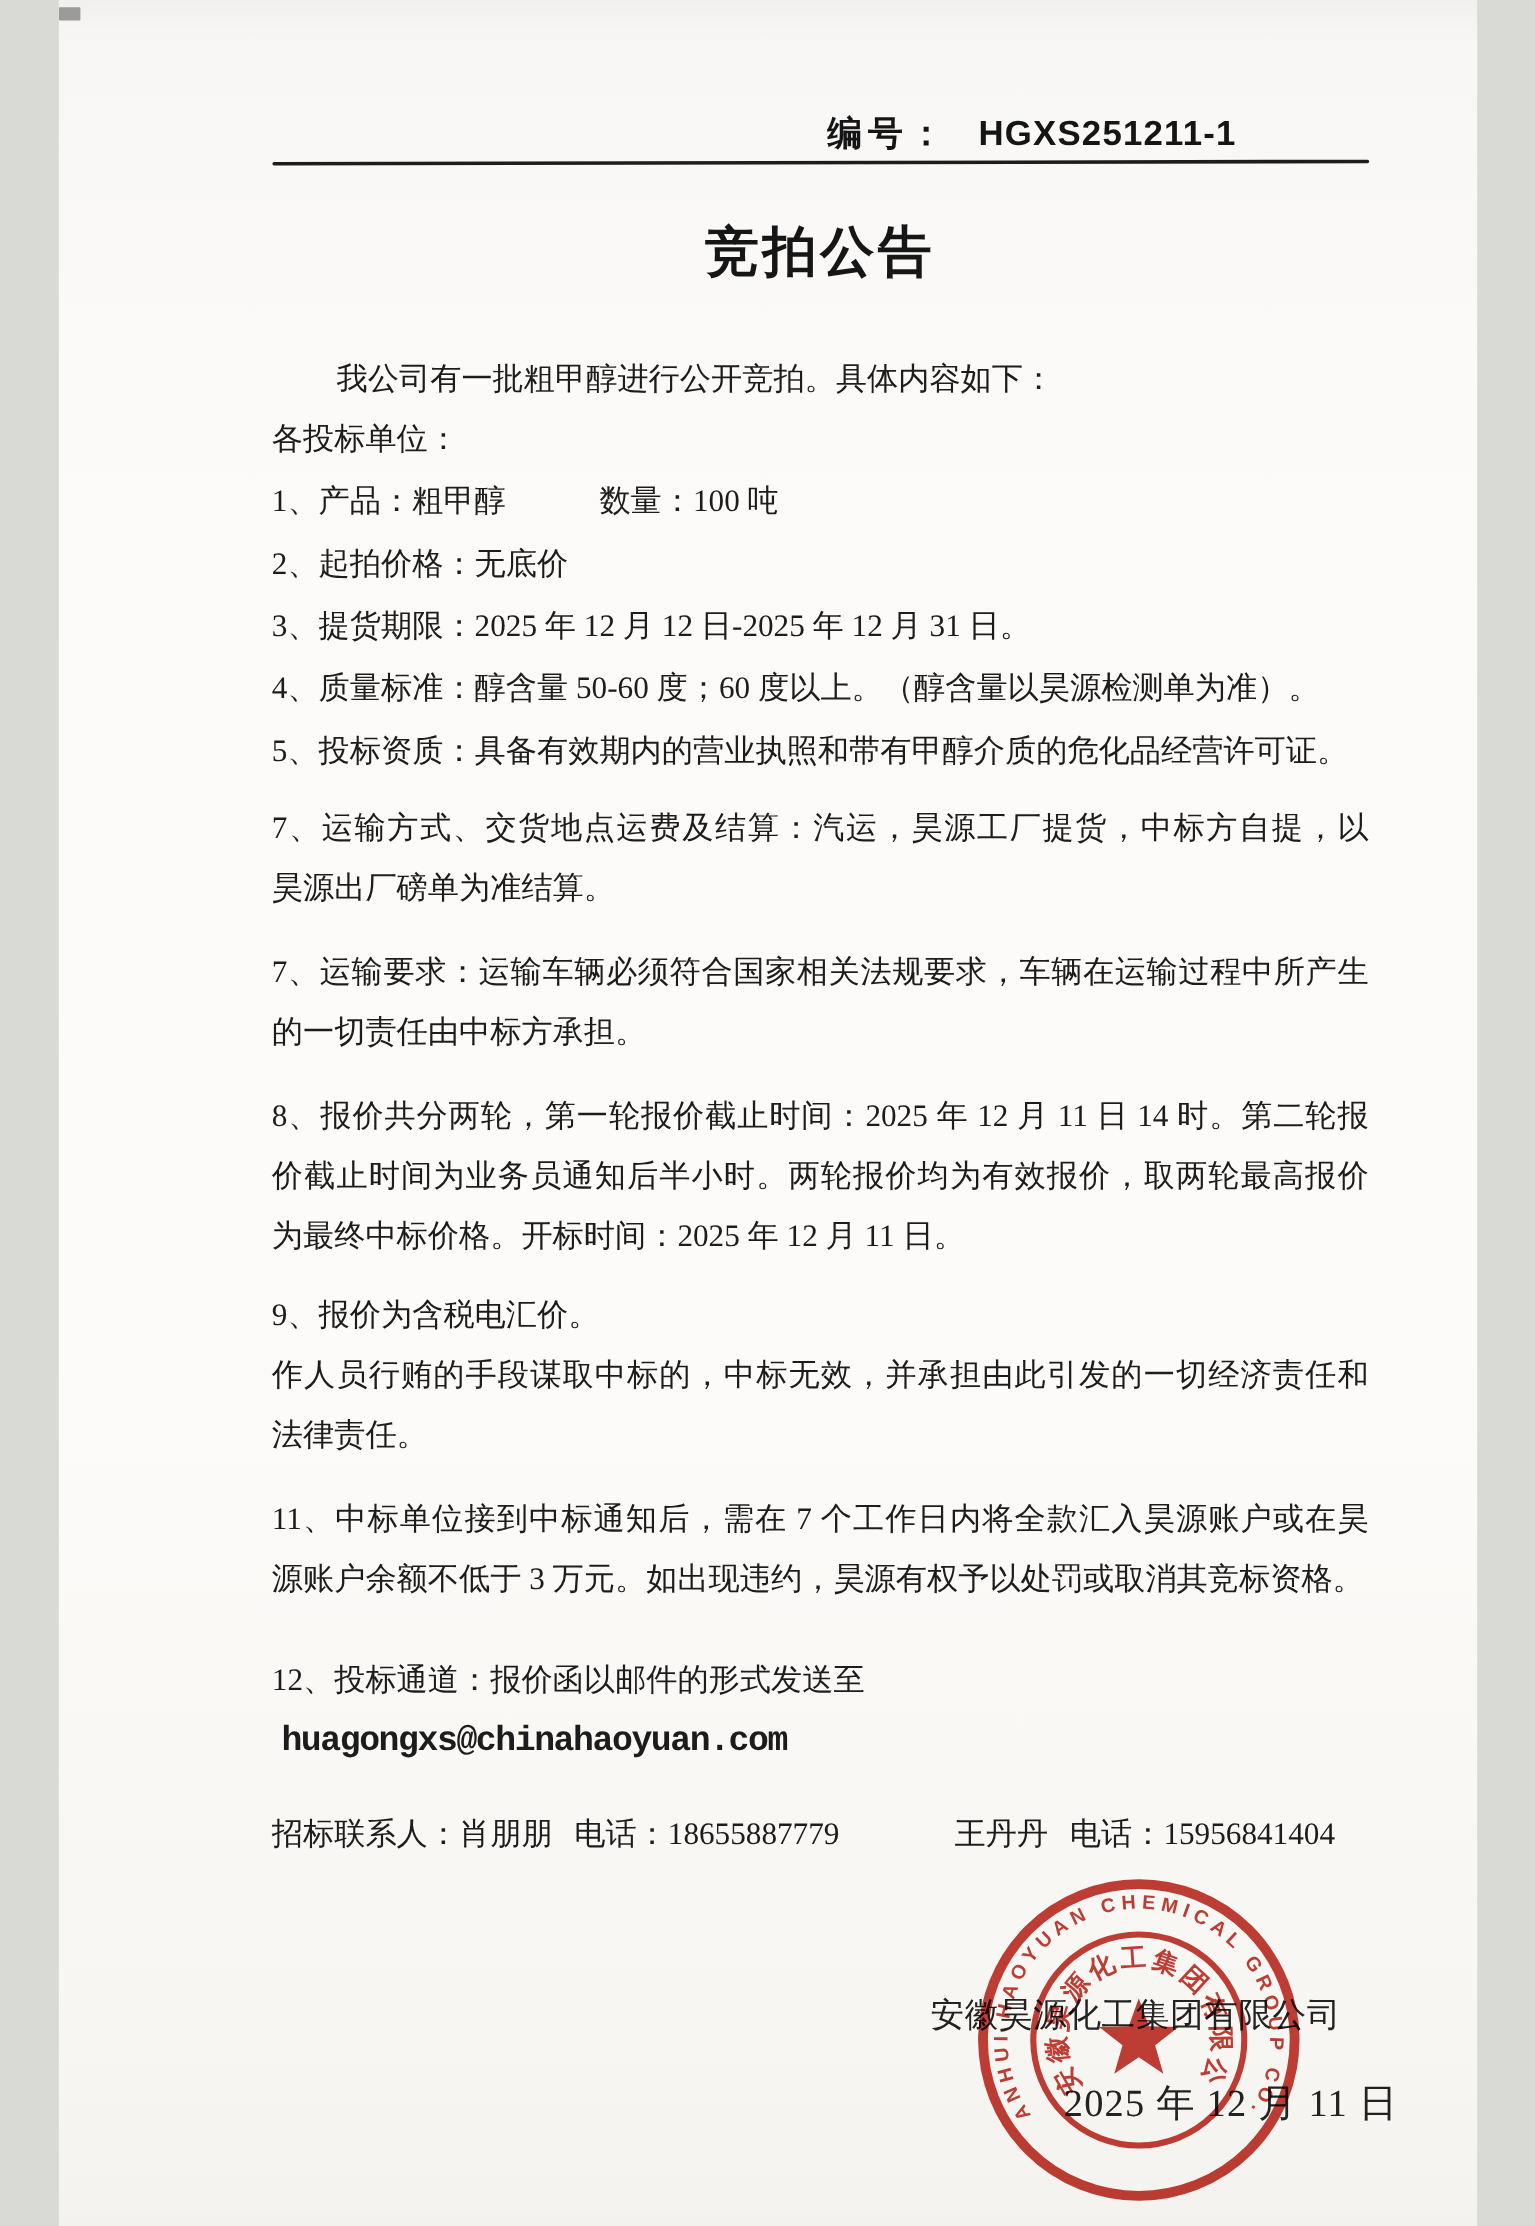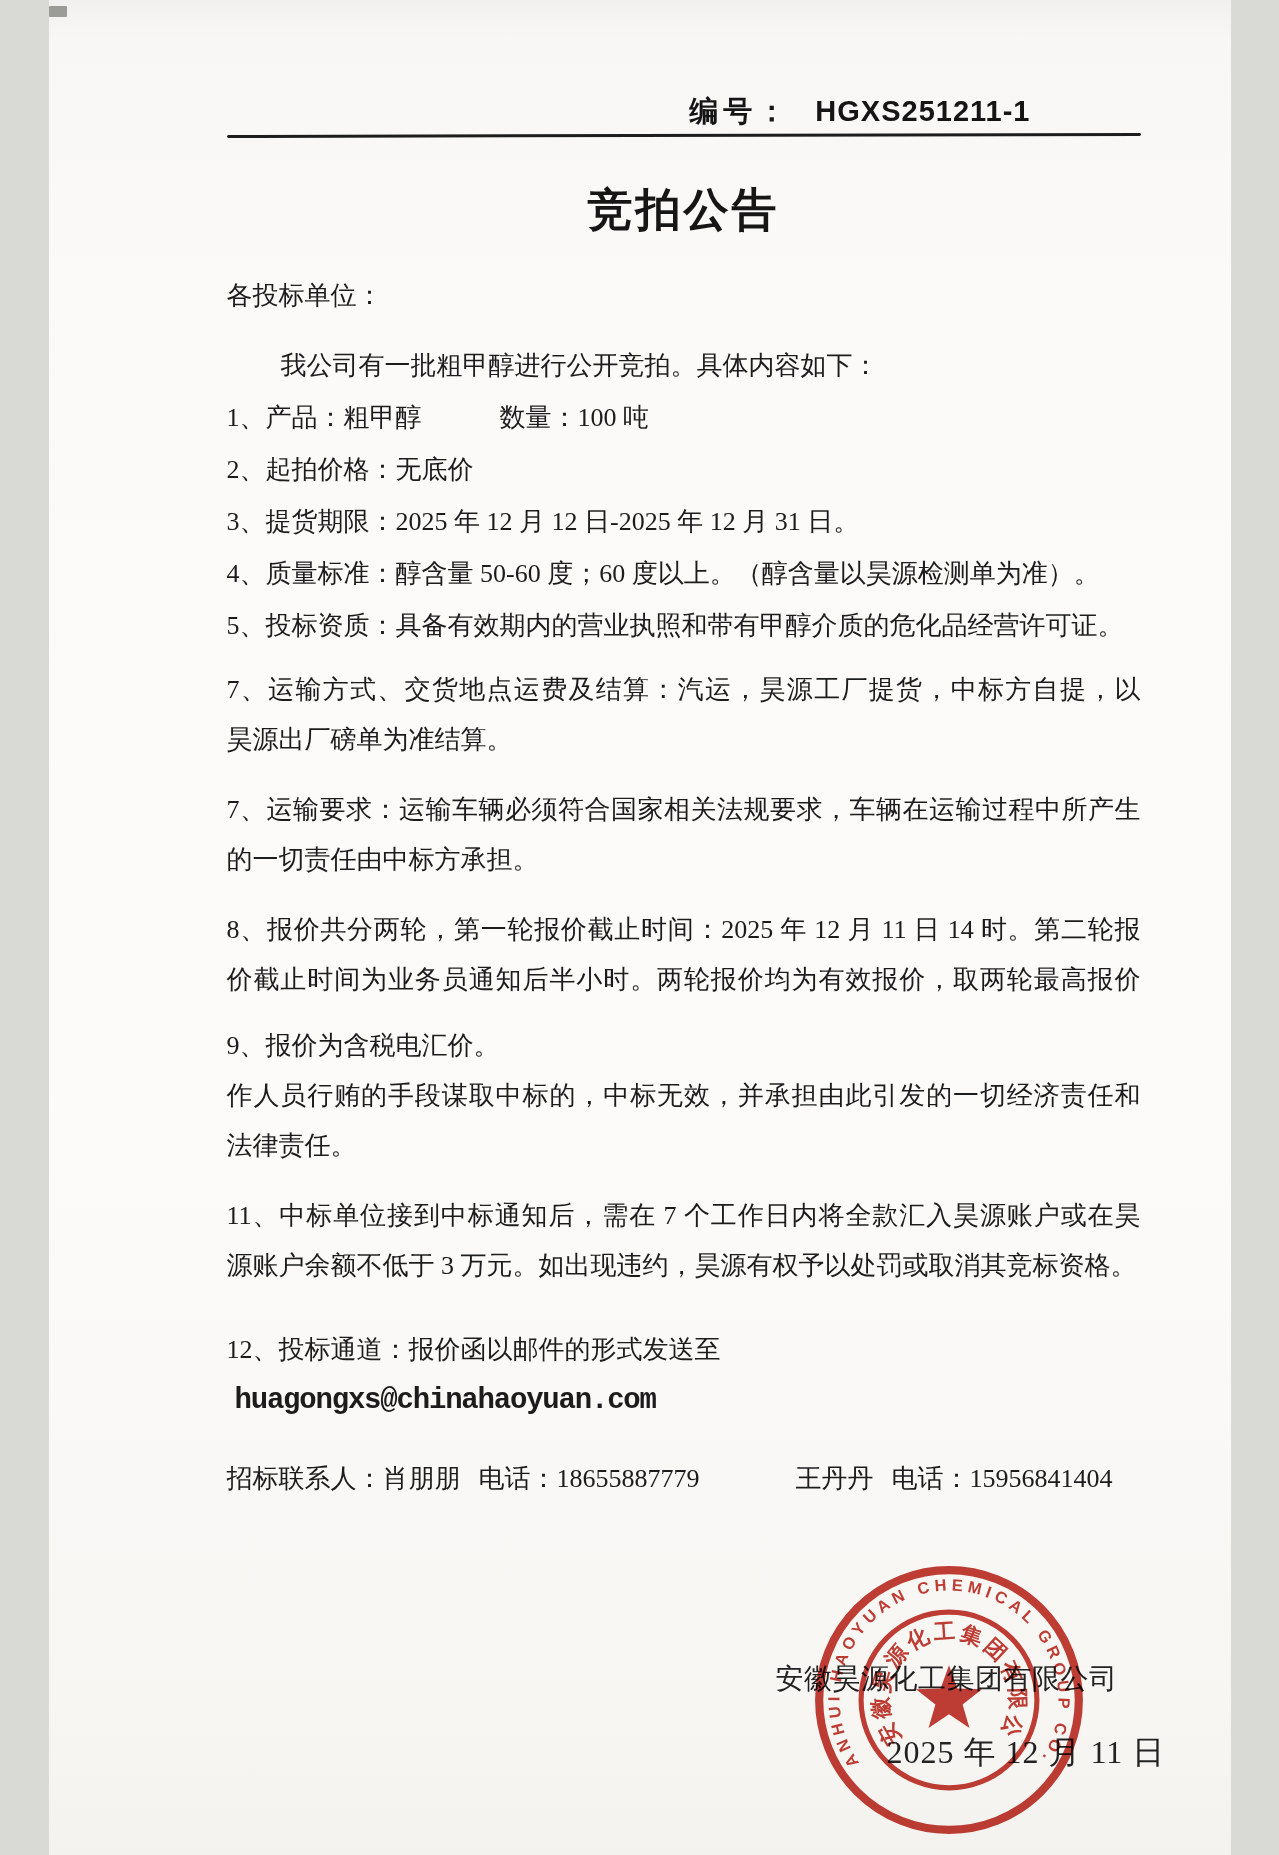--- a/index.html
+++ b/index.html
@@ -72,33 +72,34 @@
 
   <div class="doc-no">
     <span class="label">编号：</span><span class="num">HGXS251211-1</span>
   </div>
 
   <div class="rule"></div>
 
   <div class="title">竞拍公告</div>
 
   <div class="body">
+    <div class="ln ind g20">我公司有一批粗甲醇进行公开竞拍。具体内容如下：</div>
     <div class="ln">各投标单位：</div>
-    <div class="ln ind g20">我公司有一批粗甲醇进行公开竞拍。具体内容如下：</div>
     <div class="ln g2">1、产品：粗甲醇　　　数量：100 吨</div>
     <div class="ln g2">2、起拍价格：无底价</div>
     <div class="ln g2">3、提货期限：2025 年 12 月 12 日-2025 年 12 月 31 日。</div>
     <div class="ln g2">4、质量标准：醇含量 50-60 度；60 度以上。（醇含量以昊源检测单为准）。</div>
     <div class="ln g2">5、投标资质：具备有效期内的营业执照和带有甲醇介质的危化品经营许可证。</div>
     <div class="ln j g14">7、运输方式、交货地点运费及结算：汽运，昊源工厂提货，中标方自提，以</div>
     <div class="ln">昊源出厂磅单为准结算。</div>
     <div class="ln j g20">7、运输要求：运输车辆必须符合国家相关法规要求，车辆在运输过程中所产生</div>
     <div class="ln">的一切责任由中标方承担。</div>
     <div class="ln j g20">8、报价共分两轮，第一轮报价截止时间：2025 年 12 月 11 日 14 时。第二轮报</div>
     <div class="ln j">价截止时间为业务员通知后半小时。两轮报价均为有效报价，取两轮最高报价</div>
+    <div class="ln">为最终中标价格。开标时间：2025 年 12 月 11 日。</div>
     <div class="ln g16">9、报价为含税电汇价。</div>
     <div class="ln j">作人员行贿的手段谋取中标的，中标无效，并承担由此引发的一切经济责任和</div>
     <div class="ln">法律责任。</div>
     <div class="ln j g20">11、中标单位接到中标通知后，需在 7 个工作日内将全款汇入昊源账户或在昊</div>
     <div class="ln">源账户余额不低于 3 万元。如出现违约，昊源有权予以处罚或取消其竞标资格。</div>
     <div class="ln g34">
       <span>12、投标通道：报价函以邮件的形式发送至</span><span class="email">huagongxs@chinahaoyuan.com</span>
     </div>
     <div class="ln g28">
       <span>招标联系人：</span><span>肖朋朋</span><span class="gap-s">电话：</span><span>18655887779</span><span class="spacer"></span><span>王丹丹</span><span class="gap-s">电话：</span><span>15956841404</span>

